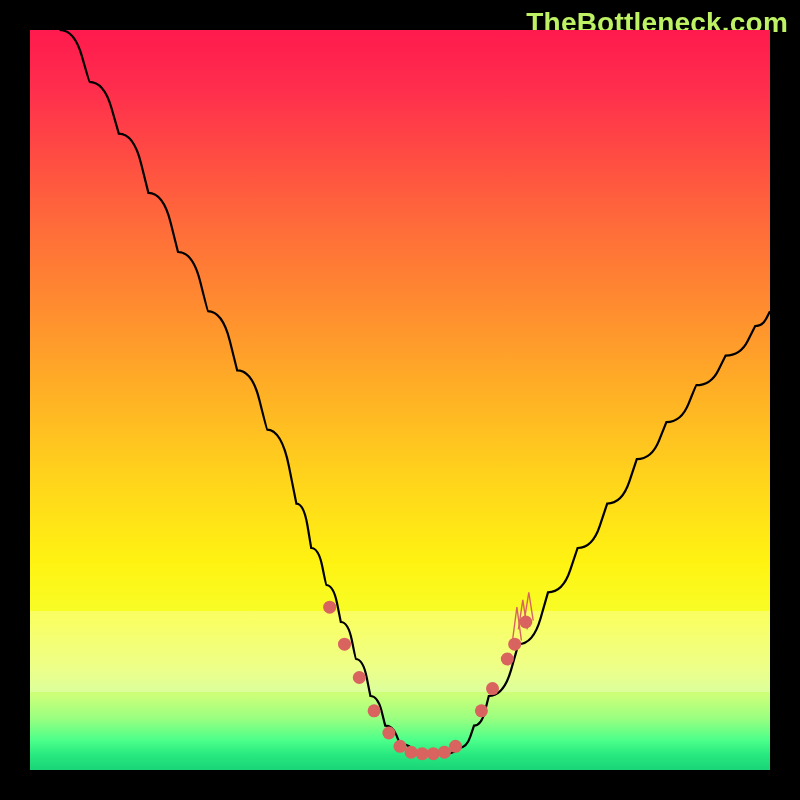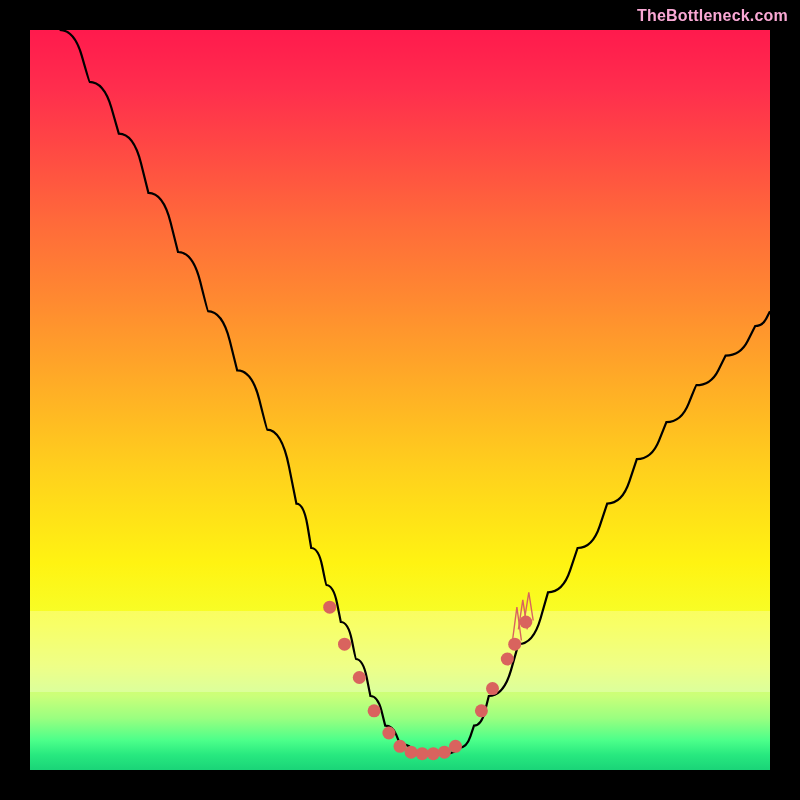--- a/index.html
+++ b/index.html
@@ -47,22 +47,22 @@
     right: 0;
     top: 78.5%;
     height: 11%;
     background: rgba(255,255,255,0.28);
     pointer-events: none;
   }
   .watermark {
     position: absolute;
     top: 7px;
     right: 12px;
-    color: #f9a8d4;
-    font-size: 16px;
+    color: #bef264;
+    font-size: 28px;
     font-weight: 600;
     letter-spacing: 0.2px;
     user-select: none;
   }
   svg.curve {
     position: absolute;
     inset: 0;
     width: 100%;
     height: 100%;
   }

